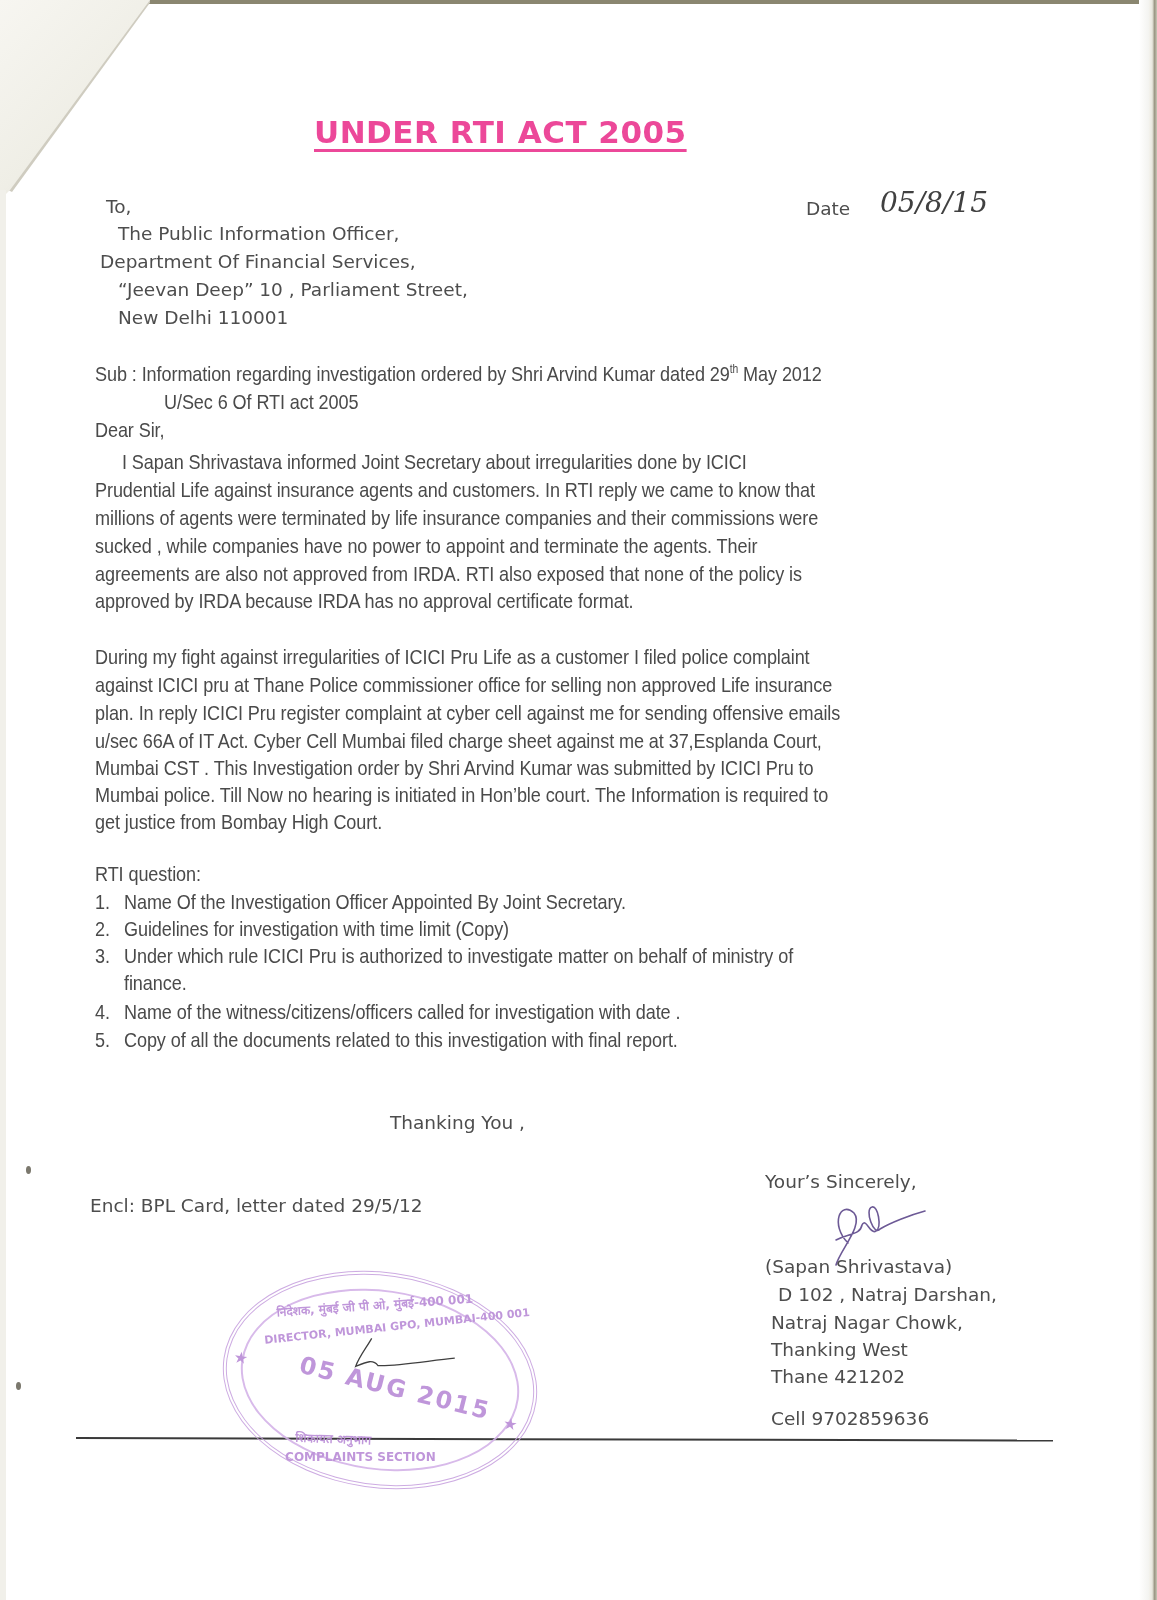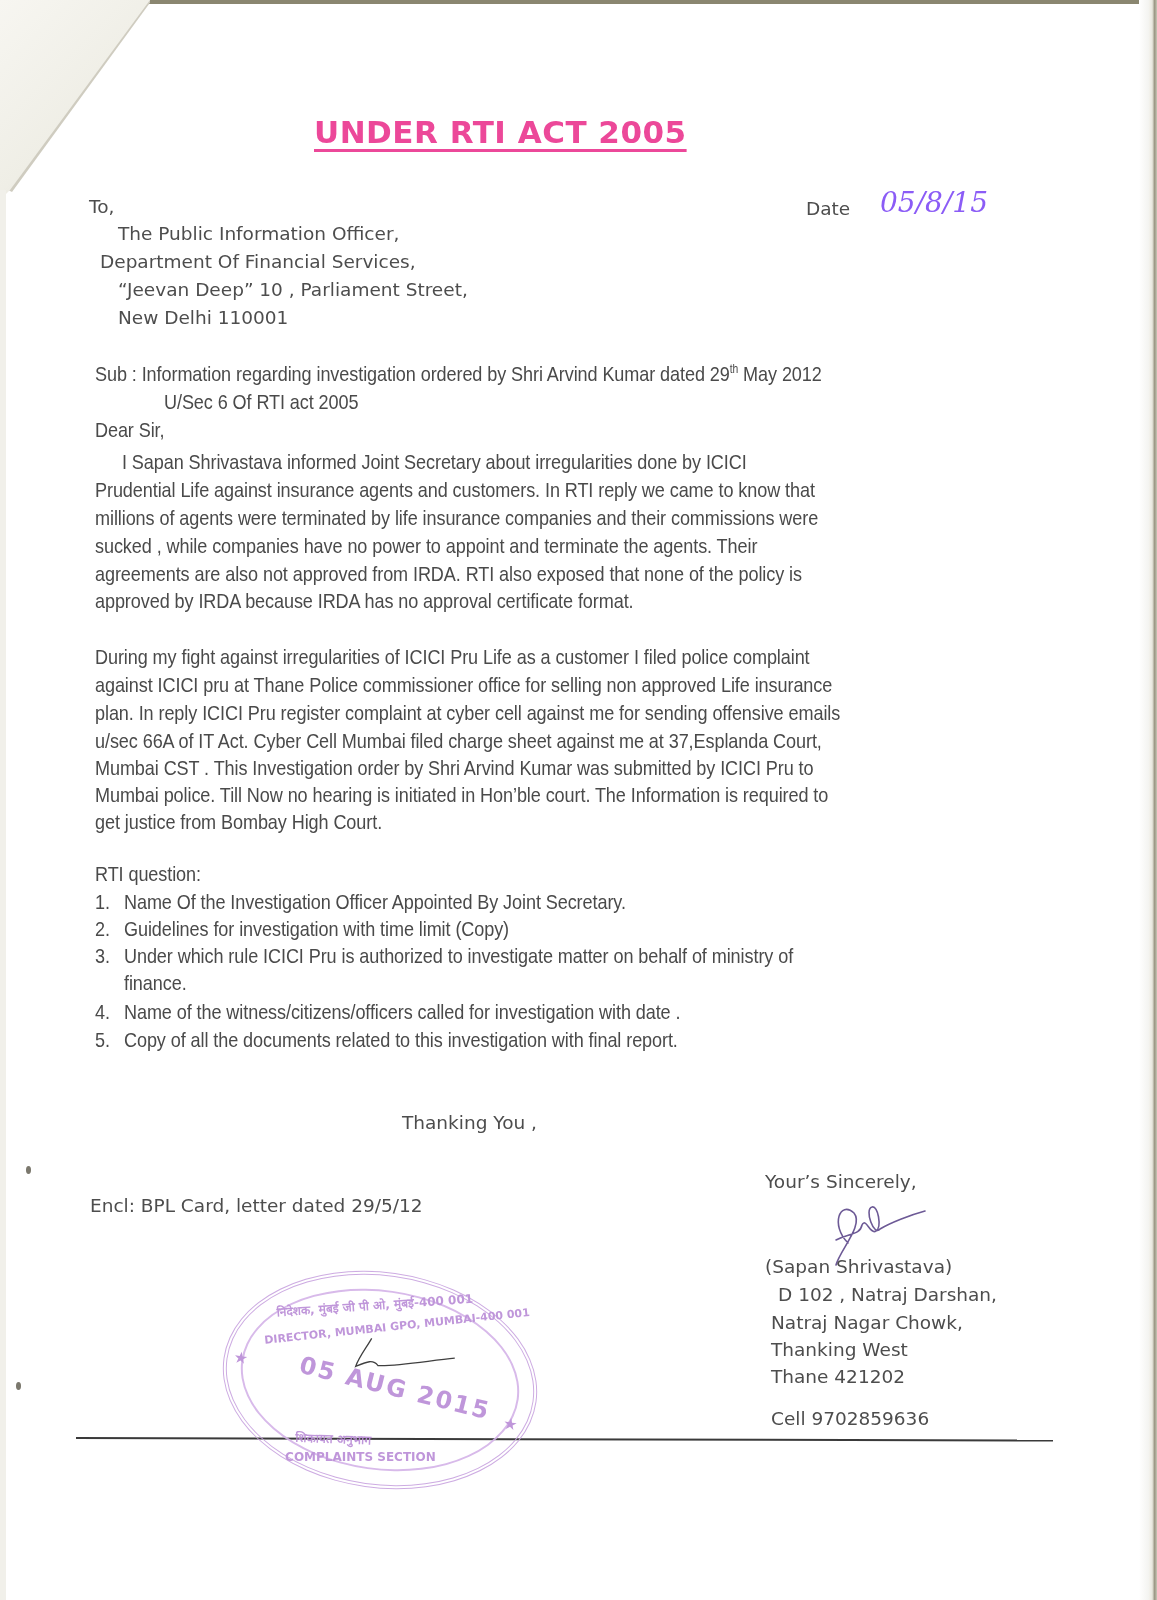--- a/index.html
+++ b/index.html
@@ -30,21 +30,21 @@
 
   .title {
     position: absolute; left: 278px; top: 114px;
     font-family: "DejaVu Sans", sans-serif; font-weight: bold; font-size: 31px;
     color: #ec4899; text-decoration: underline; text-decoration-thickness: 3px;
     text-underline-offset: 6px; letter-spacing: 0.5px; margin-left: 36px;
   }
   .t { position: absolute; white-space: nowrap; font-size: 18.5px; color: #4d4d4d; }
   .v { font-family: "DejaVu Sans", sans-serif; }
   .c { font-family: "Liberation Sans", sans-serif; font-size: 21px; color: #4a4a4a; transform-origin: left top; transform: scaleX(0.86); letter-spacing: -0.1px; }
-  .hand { position: absolute; color: #8b5cf6; font-family: "DejaVu Serif", serif; font-style: italic; }
+  .hand { position: absolute; color: #404040; font-family: "DejaVu Serif", serif; font-style: italic; }
   sup { font-size: 12px; }
   .rule { position: absolute; left: 76px; top: 1437px; width: 977px; height: 2px; background: #3a3a3a; transform: rotate(0.15deg); transform-origin: left; }
 
   .stamp {
     position: absolute; left: 222px; top: 1272px; width: 308px; height: 208px;
     border: 4px double #c8a3df; border-radius: 50%;
     transform: rotate(8deg); color: #b98bd6; opacity: 0.9;
   }
   .stamp-inner { position: absolute; left: 14px; top: 14px; right: 14px; bottom: 14px; border: 2px solid #d4b3e8; border-radius: 50%; }
   .stamp-top { position: absolute; left: 40px; top: 22px; font-size: 12px; font-weight: bold; transform: rotate(-12deg); white-space: nowrap; }
@@ -65,21 +65,21 @@
 <div class="right-edge"></div>
 <div class="dot" style="left:26px;top:1166px;"></div>
 <div class="dot" style="left:16px;top:1382px;"></div>
 
 <div class="title">UNDER RTI ACT 2005</div>
 
 <div class="t v" style="left:806px;top:198px;">Date</div>
 <div class="hand" style="left:880px;top:186px;font-size:28px;">05/8/15</div>
 
 <div>
-  <div class="t v" style="left:89px;top:196px;">To,</div>
+  <div class="t v" style="left:106px;top:196px;">To,</div>
   <div class="t v" style="left:118px;top:223px;">The Public Information Officer,</div>
   <div class="t v" style="left:100px;top:251px;">Department Of Financial Services,</div>
   <div class="t v" style="left:118px;top:279px;text-align:center;">“Jeevan Deep” 10 , Parliament Street,</div>
   <div class="t v" style="left:118px;top:307px;">New Delhi 110001</div>
 </div>
 
 <div>
   <div class="t c" style="left:95px;top:362px;">
     <span>Sub : Information regarding investigation ordered by Shri Arvind Kumar dated 29</span><sup>th</sup><span> May 2012</span>
   </div>
@@ -125,21 +125,21 @@
   <div>
     <div class="t c" style="left:95px;top:1000px;">4.</div>
     <div class="t c" style="left:124px;top:1000px;">Name of the witness/citizens/officers called for investigation with date .</div>
   </div>
   <div>
     <div class="t c" style="left:95px;top:1028px;">5.</div>
     <div class="t c" style="left:124px;top:1028px;">Copy of all the documents related to this investigation with final report.</div>
   </div>
 </div>
 
-<div class="t v" style="left:390px;top:1112px;margin-left:12px;">Thanking You ,</div>
+<div class="t v" style="left:390px;top:1112px;">Thanking You ,</div>
 <div class="t v" style="left:90px;top:1195px;">Encl: BPL Card, letter dated 29/5/12</div>
 
 <div>
   <div class="t v" style="left:765px;top:1171px;">Your’s Sincerely,</div>
   <svg style="position:absolute;left:820px;top:1195px;" width="110" height="80">
     <path d="M28 48 C10 30, 20 5, 34 18 C44 30, 20 55, 16 70 M16 45 C30 38, 40 40, 42 30 C46 22, 50 40, 56 36 C62 32, 58 10, 52 12 C44 14, 54 42, 60 34 C70 28, 90 20, 105 16" fill="none" stroke="#6d5a96" stroke-width="1.6" stroke-linecap="round"></path>
   </svg>
   <div class="t v" style="left:765px;top:1256px;">(Sapan Shrivastava)</div>
   <div class="t v" style="left:778px;top:1284px;">D 102 , Natraj Darshan,</div>
   <div class="t v" style="left:771px;top:1312px;">Natraj Nagar Chowk,</div>

